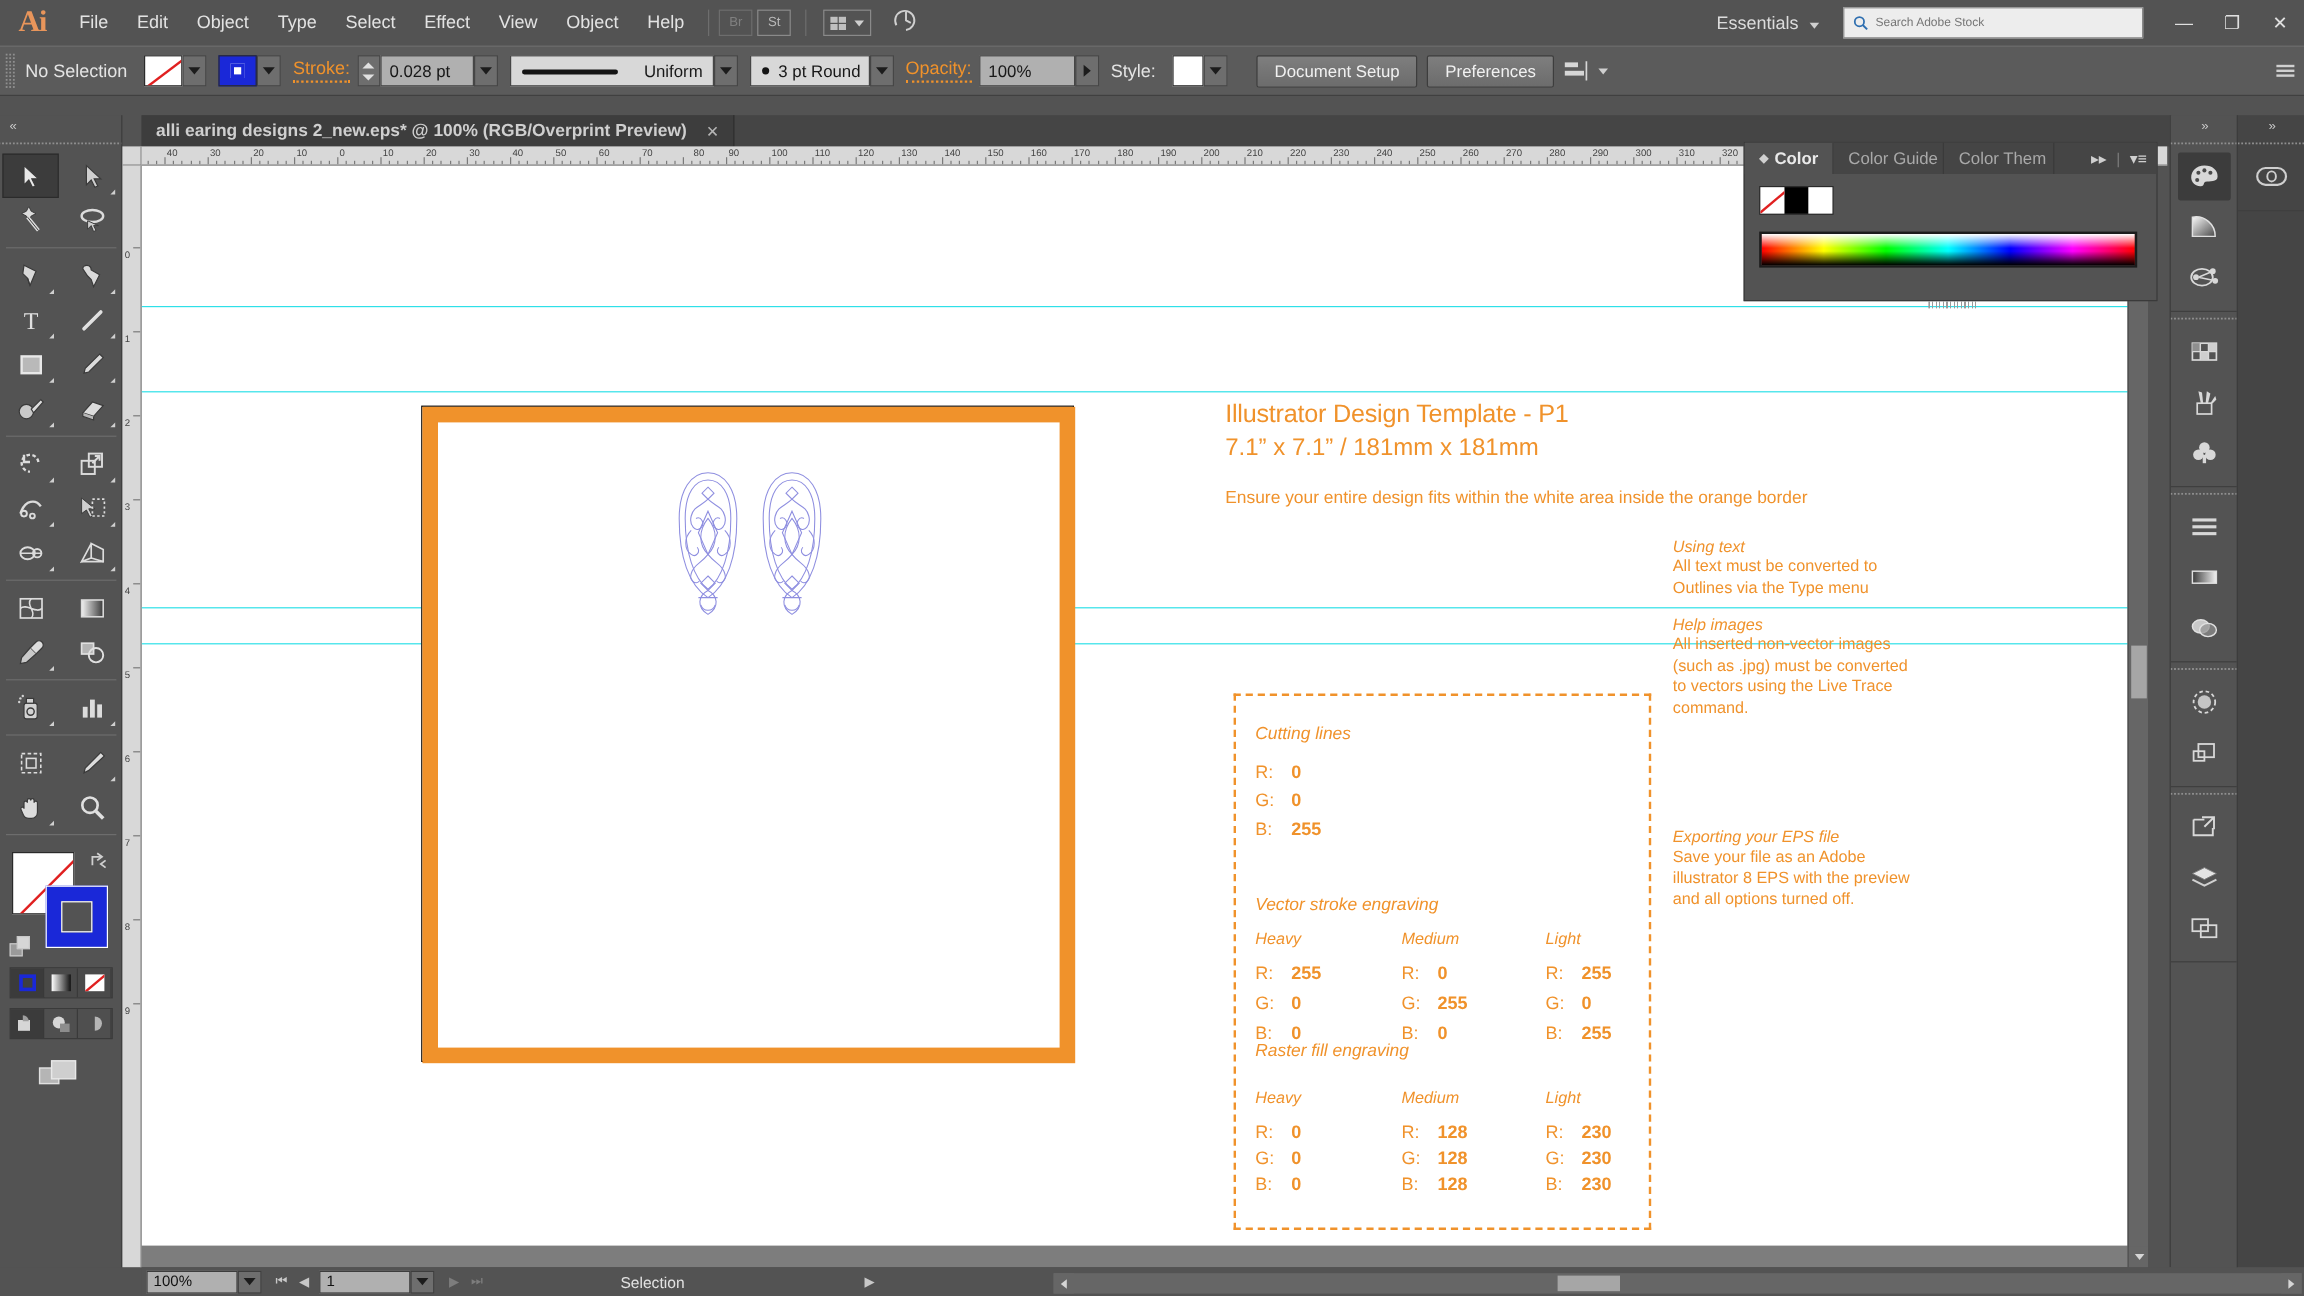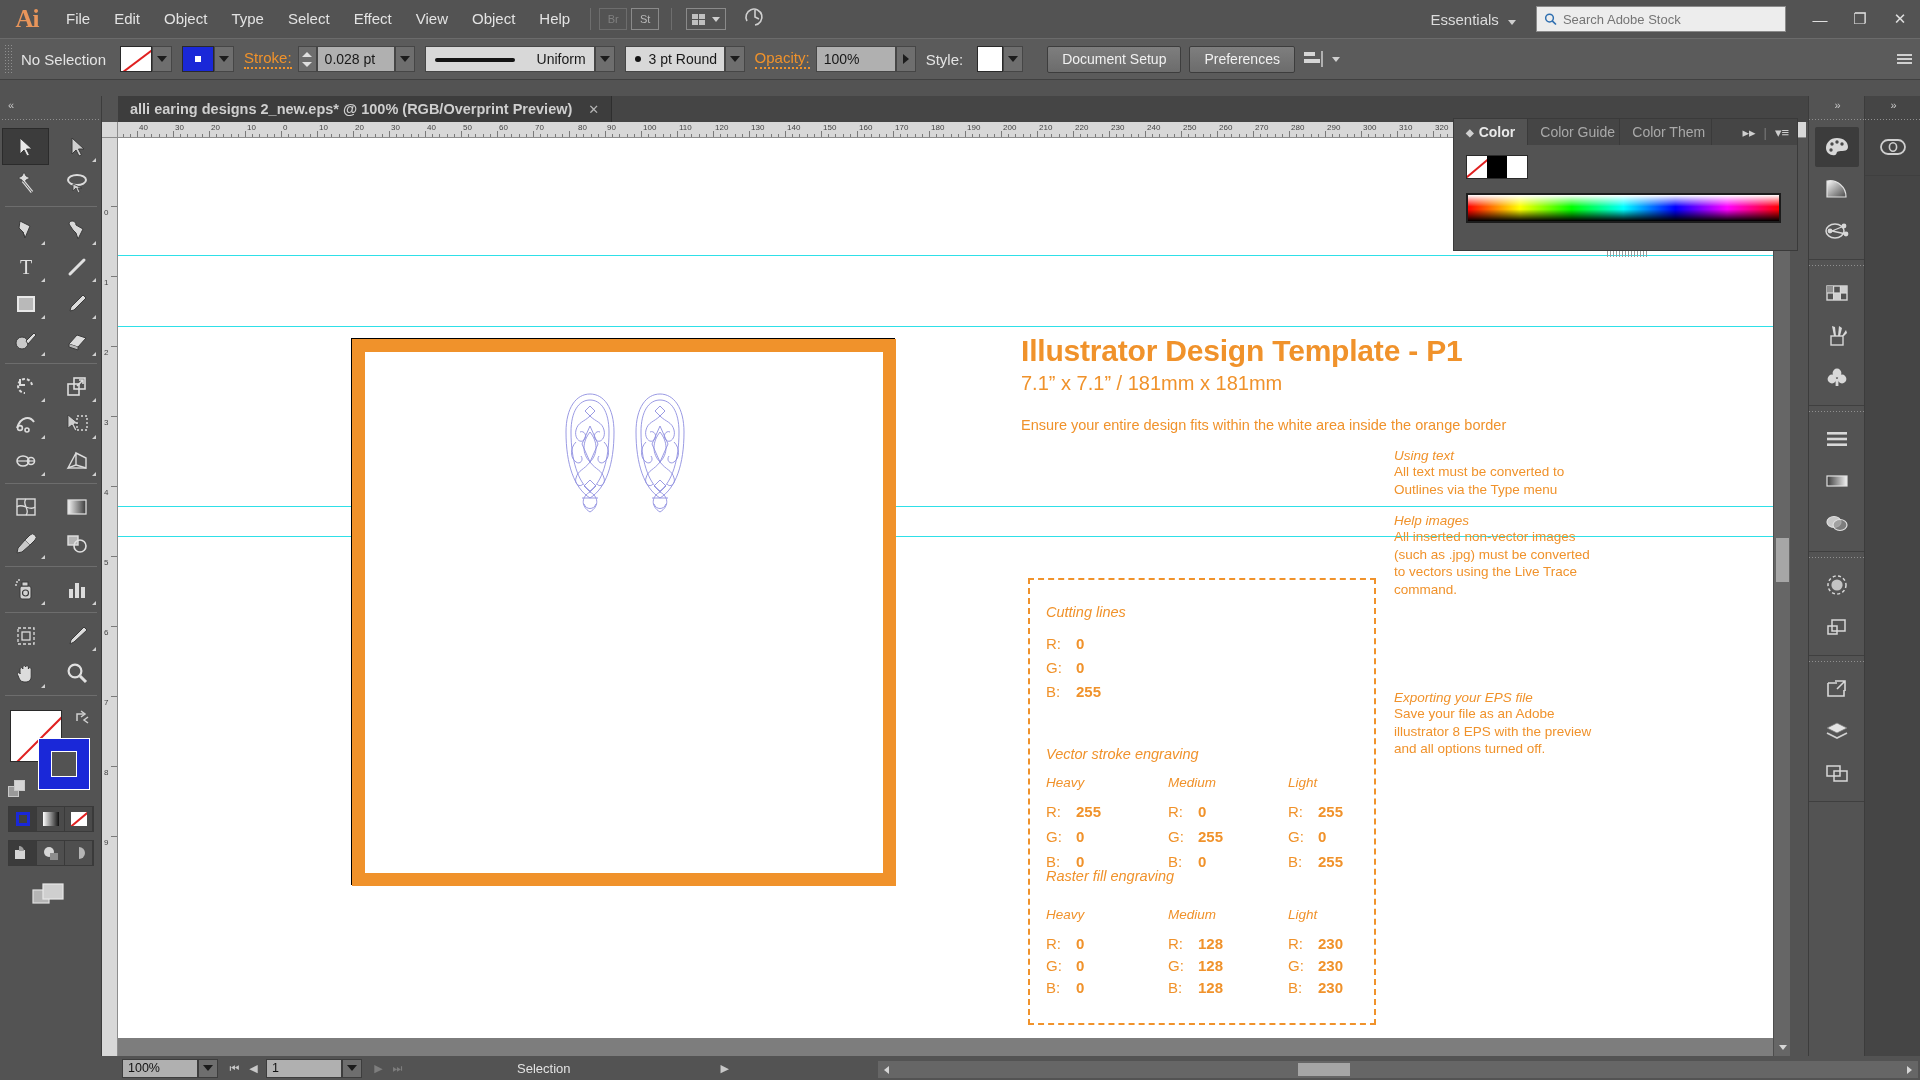--- a/index.html
+++ b/index.html
@@ -21,21 +21,21 @@
     justify-content:center; gap:2px; margin-left:6px;}
   .arr-grid{ display:grid; grid-template-columns:6px 6px; grid-template-rows:5px 5px; gap:1px;}
   .arr-grid i{ background:#c0c0c0; display:block;}
   .sync-ico{ margin-left:18px; color:#d0d0d0; font-size:17px;}
   .menu-right{ margin-left:auto; display:flex; align-items:center; height:38px; }
   .essentials{ color:#dcdcdc; font-size:15px; padding-right:6px;}
   .caret{ width:0;height:0;border-left:4px solid transparent;border-right:4px solid transparent;
     border-top:5px solid #cfcfcf; display:inline-block; margin-left:5px;}
   .stocksearch{ width:250px; height:26px; background:#ededed; border:1px solid #8a8a8a;
     display:flex; align-items:center; padding:0 7px; margin:0 14px; gap:6px; }
-  .stocksearch input{ border:0; outline:0; background:transparent; font-size:13px; color:#555;
+  .stocksearch input{ border:0; outline:0; background:transparent; font-size:10px; color:#555;
     width:100%; font-family:"Liberation Sans",sans-serif;}
   .wbtn{ width:40px; height:38px; display:flex; align-items:center; justify-content:center;
     color:#e0e0e0; font-size:15px;}
 
   
   .controlbar{ position:absolute; left:0; top:38px; width:1920px; height:42px;
     background:#5b5b5b; border-top:1px solid #6b6b6b; border-bottom:1px solid #404040;
     display:flex; align-items:center; padding-left:4px; }
   .gripper{ width:9px; height:30px; margin-right:8px;
     background-image:radial-gradient(#8f8f8f 40%, transparent 41%);
@@ -157,21 +157,21 @@
   .artboard{ position:absolute; left:233px; top:200px; width:544px; height:547px;
     border:1px solid #000; background:#fff;}
   .ab-orange{ position:absolute; left:0; top:0; width:544px; height:547px;
     border:13px solid #f0922b;}
   .guide{ position:absolute; height:1px; background:#2ee0e8; left:0; width:1672px;}
   .earrings{ position:absolute; left:438px; top:250px; width:140px; height:160px;}
 
   
   .tpl{ position:absolute; left:903px; top:196px; width:600px; color:#f0922b;
     font-family:"Liberation Sans", sans-serif;}
-  .tpl-h1{ font-size:30px; font-weight:bold; letter-spacing:-0.2px; white-space:nowrap;}
+  .tpl-h1{ font-size:21px; font-weight:normal; letter-spacing:-0.2px; white-space:nowrap;}
   .tpl-h2{ font-size:20px; margin-top:4px; white-space:nowrap;}
   .tpl-sub{ font-size:14.5px; margin-top:22px; white-space:nowrap;}
   .dashbox{ position:absolute; left:910px; top:440px; width:348px; height:447px;
     border:2px dashed #f0922b;}
   .sect-title{ position:absolute; font-style:italic; font-size:14.5px; color:#f0922b; white-space:nowrap;}
   .rgbrow{ position:absolute; font-size:15px; color:#f0922b; display:flex; gap:0; white-space:nowrap;}
   .rgbrow .k{ width:30px;} .rgbrow .v{ font-weight:bold;}
   .colhead{ position:absolute; font-style:italic; font-size:13.5px; color:#f0922b;}
   .callout{ position:absolute; left:1046px; top:456px; width:185px; height:58px; background:#f0922b;
     color:#fff; font-style:italic; font-size:13px; line-height:18px; padding:9px 0 0 14px;}

